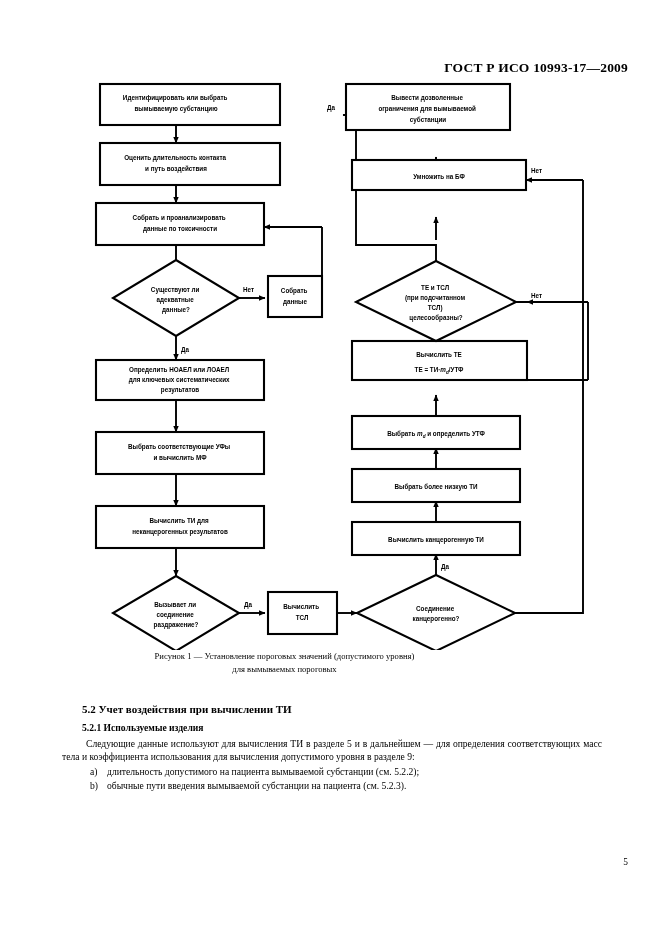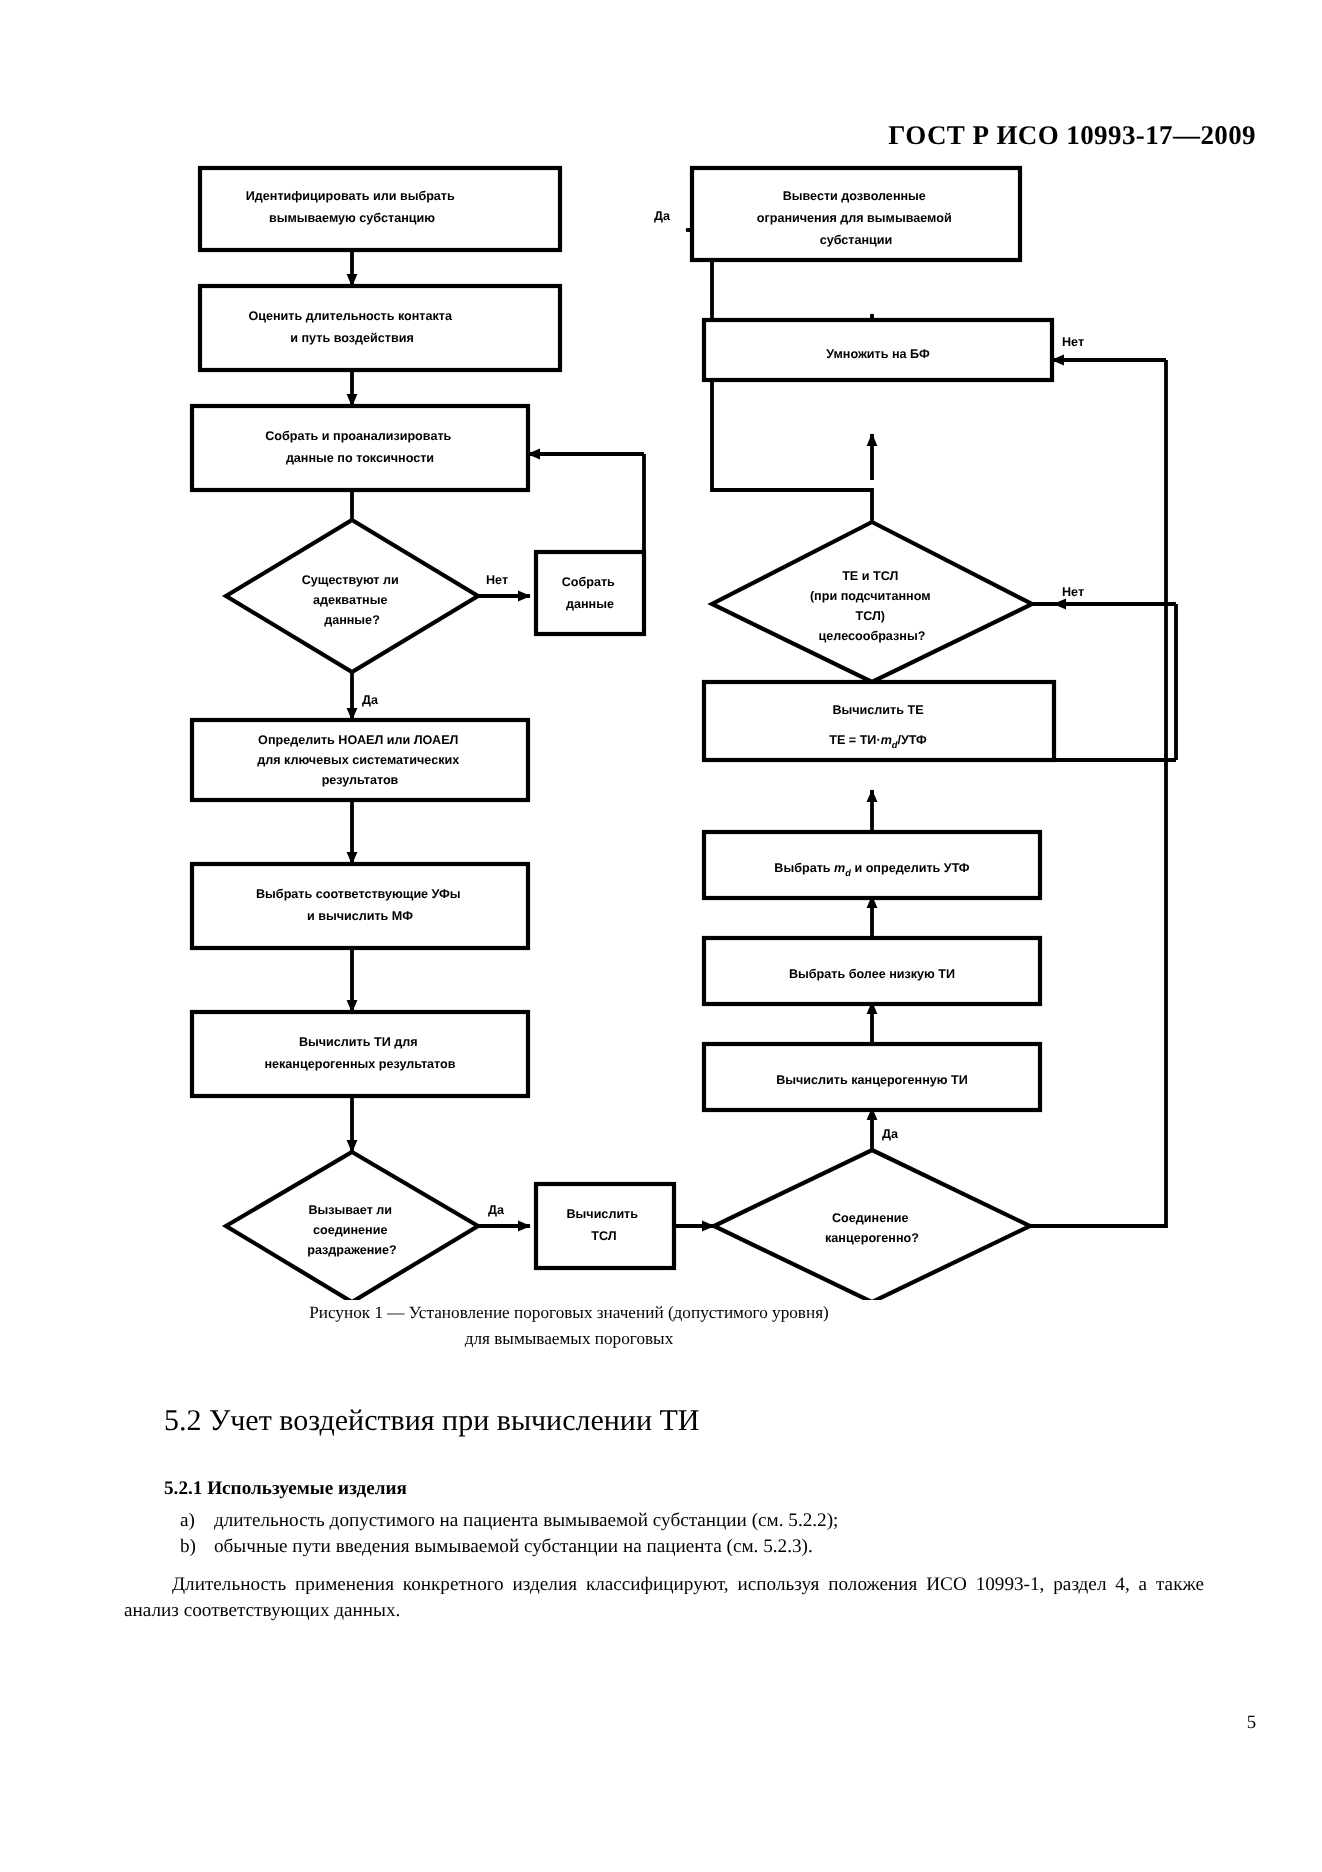--- a/index.html
+++ b/index.html
@@ -47,21 +47,21 @@
     font-size:8.6px;line-height:12.6px;color:#000;
   }
   .caption .l2{display:block;}
 
   
   .body{
     position:absolute;left:62px;top:703px;width:540px;
     font-family:"Liberation Serif", serif;
     font-size:9.6px;color:#000;
   }
-  .h2{font-weight:normal;font-size:15px;margin:0 0 19px 20px;}
+  .h2{font-weight:bold;font-size:11px;margin:0 0 7px 20px;}
   .h3{font-weight:bold;font-size:9.6px;margin:0 0 4px 20px;}
   .para{margin:0 0 2px 0;text-align:justify;text-indent:24px;line-height:13.1px;}
   .list-item{margin:0 0 0 28px;line-height:13.4px;}
   .list-item .mark{display:inline-block;width:17px;}
   .gap{height:5px;}
   .folio{
     position:absolute;right:33px;top:857px;
     font-family:"Liberation Serif", serif;font-size:9.4px;
   }
 </style>
@@ -278,25 +278,25 @@
   </div>
 
   <div class="caption">
     <span>Рисунок  1 — Установление пороговых значений (допустимого уровня)</span>
     <span class="l2">для вымываемых пороговых</span>
   </div>
 
   <div class="body">
     <div class="h2">5.2  Учет воздействия при вычислении ТИ</div>
     <div class="h3">5.2.1  Используемые изделия</div>
+    <p class="para">Следующие данные используют для вычисления ТИ в разделе 5 и в дальнейшем — для определения соответствующих масс тела и коэффициента использования для вычисления допустимого уровня в разделе 9:</p>
     <div class="list-item">
       <span class="mark">a)</span><span>длительность допустимого на пациента вымываемой субстанции (см. 5.2.2);</span>
     </div>
     <div class="list-item">
       <span class="mark">b)</span><span>обычные пути введения вымываемой субстанции на пациента (см. 5.2.3).</span>
     </div>
     <div class="gap"></div>
-    <p class="para">Длительность применения конкретного изделия классифицируют, используя положения ИСО 10993-1, раздел 4, а также анализ соответствующих данных.</p>
   </div>
 
   <div class="folio">5</div>
 
 </div>
 
 </body></html>

